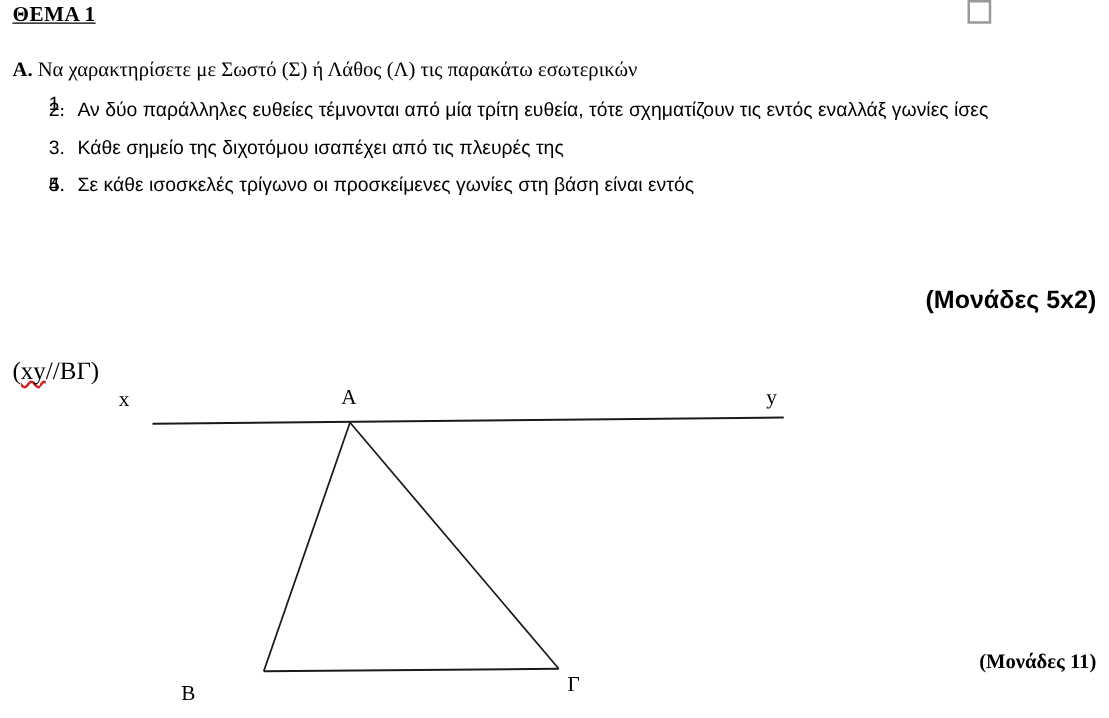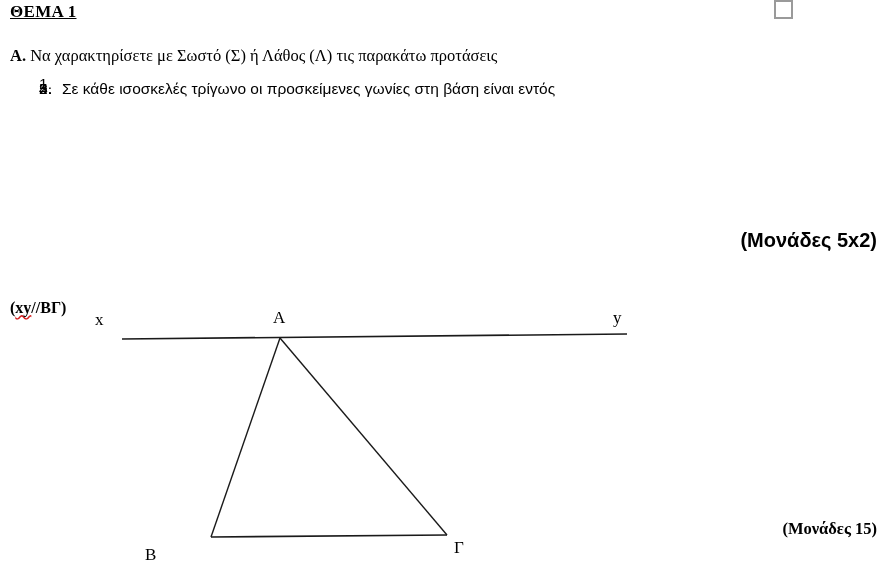--- a/index.html
+++ b/index.html
@@ -111,24 +111,24 @@
     left: 10px;
     top: 265px;
     font-family: "Liberation Serif", serif;
     font-weight: bold;
     font-size: 16.5px;
     white-space: nowrap;
   }
   .section-b-sub {
     position: absolute;
     left: 10px;
-    top: 299px;
-    font-family: "Liberation Serif", serif;
-    font-weight: bold;
-    font-size: 16px;
+    top: 286px;
+    font-family: "Liberation Serif", serif;
+    font-weight: normal;
+    font-size: 20px;
     white-space: nowrap;
   }
   .spell-error {
     text-decoration: underline wavy #d32020;
     text-decoration-skip-ink: none;
     -webkit-text-decoration: underline wavy #d32020;
   }
 
   
   .figure {
@@ -158,27 +158,27 @@
 <body>
 
 <div class="page">
 
   <div class="top-box"></div>
 
   <div class="doc-title">ΘΕΜΑ 1</div>
 
   <div class="section-a-prompt">
     <span class="lbl">Α.</span>
-    <span>Να χαρακτηρίσετε με Σωστό (Σ) ή Λάθος (Λ) τις παρακάτω προτάσεις</span>
+    <span>Να χαρακτηρίσετε με Σωστό (Σ) ή Λάθος (Λ) τις παρακάτω εσωτερικών</span>
   </div>
 
   <ol class="stmt-list" id="stmt-list">
       <li class="stmt-item"><span class="stmt-num">1.</span></li>
-      <li class="stmt-item"><span class="stmt-num">2.</span></li>
-      <li class="stmt-item"><span class="stmt-num">3.</span></li>
+      <li class="stmt-item"><span class="stmt-num">2.</span><span class="stmt-text">Αν δύο παράλληλες ευθείες τέμνονται από μία τρίτη ευθεία, τότε σχηματίζουν τις εντός εναλλάξ γωνίες ίσες</span></li>
+      <li class="stmt-item"><span class="stmt-num">3.</span><span class="stmt-text">Κάθε σημείο της διχοτόμου ισαπέχει από τις πλευρές της</span></li>
       <li class="stmt-item"><span class="stmt-num">4.</span></li>
       <li class="stmt-item"><span class="stmt-num">5.</span><span class="stmt-text">Σε κάθε ισοσκελές τρίγωνο οι προσκείμενες γωνίες στη βάση είναι εντός</span></li>
     </ol>
 
   <div class="points-a">(Μονάδες 5x2)</div>
 
 
   <div class="section-b-sub">
     <span>(</span><span class="spell-error">xy</span><span>//ΒΓ)</span>
   </div>
@@ -191,15 +191,15 @@
       <line x1="211" y1="237" x2="447" y2="235" stroke="#1a1a1a" stroke-width="1.6"></line>
     </svg>
 
     <div class="fig-label lbl-x">x</div>
     <div class="fig-label lbl-A">Α</div>
     <div class="fig-label lbl-y">y</div>
     <div class="fig-label lbl-B">Β</div>
     <div class="fig-label lbl-G">Γ</div>
   </div>
 
-  <div class="points-b">(Μονάδες 15)</div>
+  <div class="points-b">(Μονάδες 11)</div>
 
 </div>
 
 </body></html>

